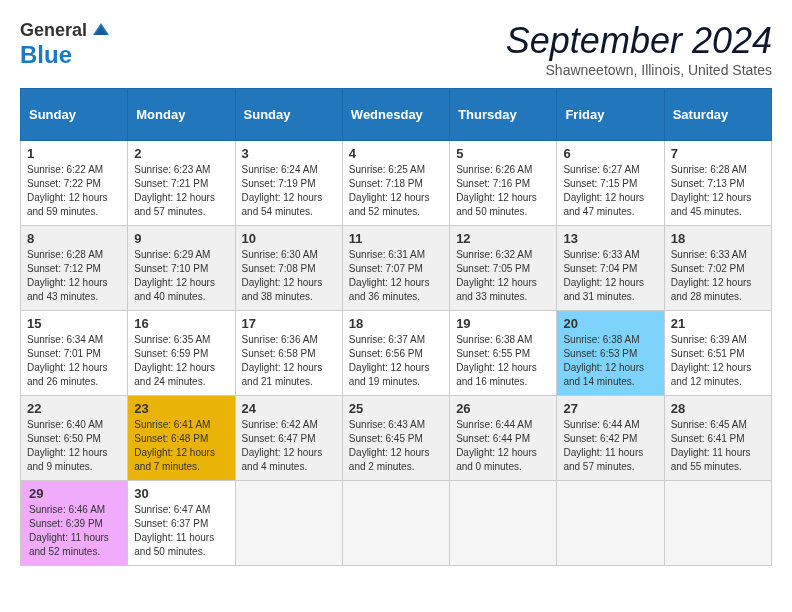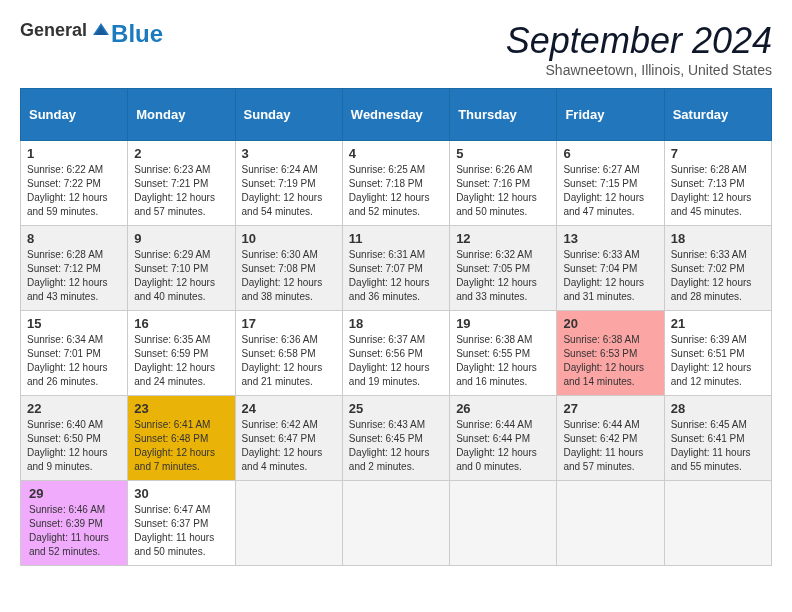--- a/index.html
+++ b/index.html
@@ -11,21 +11,21 @@
       padding: 20px;
     }
     .header {
       display: flex;
       align-items: flex-start;
       justify-content: space-between;
       margin-bottom: 10px;
     }
     .logo {
       display: flex;
-      flex-direction: row;
+      flex-direction: column;
       align-items: flex-start;
     }
     .logo-text {
       display: flex;
       align-items: center;
       gap: 2px;
     }
     .logo-general {
       font-size: 18px;
       font-weight: bold;
@@ -203,21 +203,21 @@
           <div class="day-info">Sunrise: 6:36 AM<br>Sunset: 6:58 PM<br>Daylight: 12 hours and 21 minutes.</div>
         </td>
         <td style="background: rgb(255, 255, 255);">
           <span class="day-num">18</span>
           <div class="day-info">Sunrise: 6:37 AM<br>Sunset: 6:56 PM<br>Daylight: 12 hours and 19 minutes.</div>
         </td>
         <td style="background: rgb(255, 255, 255);">
           <span class="day-num">19</span>
           <div class="day-info">Sunrise: 6:38 AM<br>Sunset: 6:55 PM<br>Daylight: 12 hours and 16 minutes.</div>
         </td>
-        <td style="background: #fca5a5;">
+        <td style="background: #7dd3fc;">
           <span class="day-num">20</span>
           <div class="day-info">Sunrise: 6:38 AM<br>Sunset: 6:53 PM<br>Daylight: 12 hours and 14 minutes.</div>
         </td>
         <td style="background: rgb(255, 255, 255);">
           <span class="day-num">21</span>
           <div class="day-info">Sunrise: 6:39 AM<br>Sunset: 6:51 PM<br>Daylight: 12 hours and 12 minutes.</div>
         </td>
       </tr>
       <tr>
         <td style="background: rgb(240, 240, 240);">

